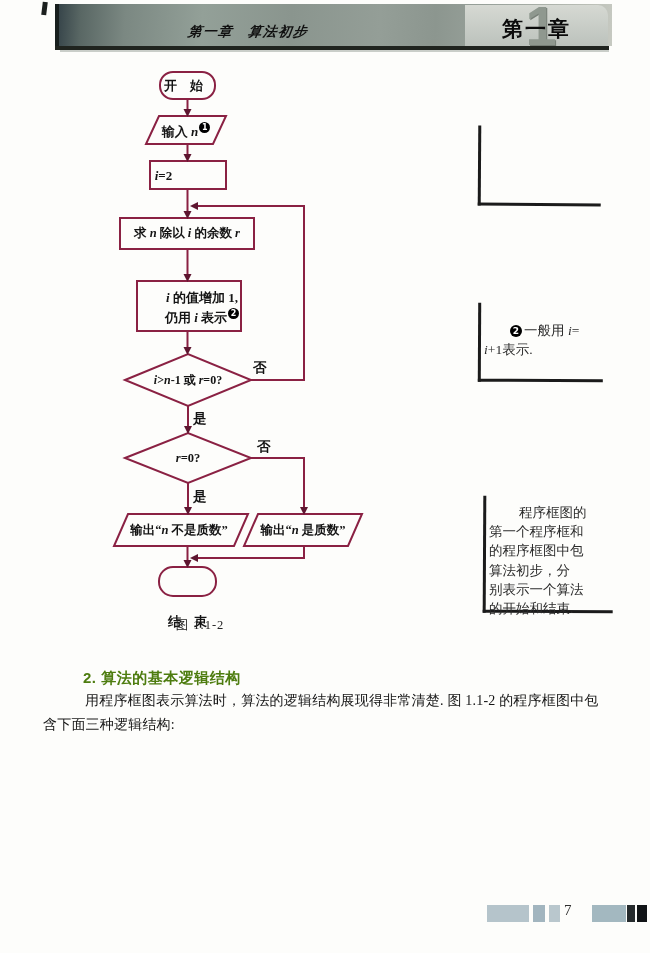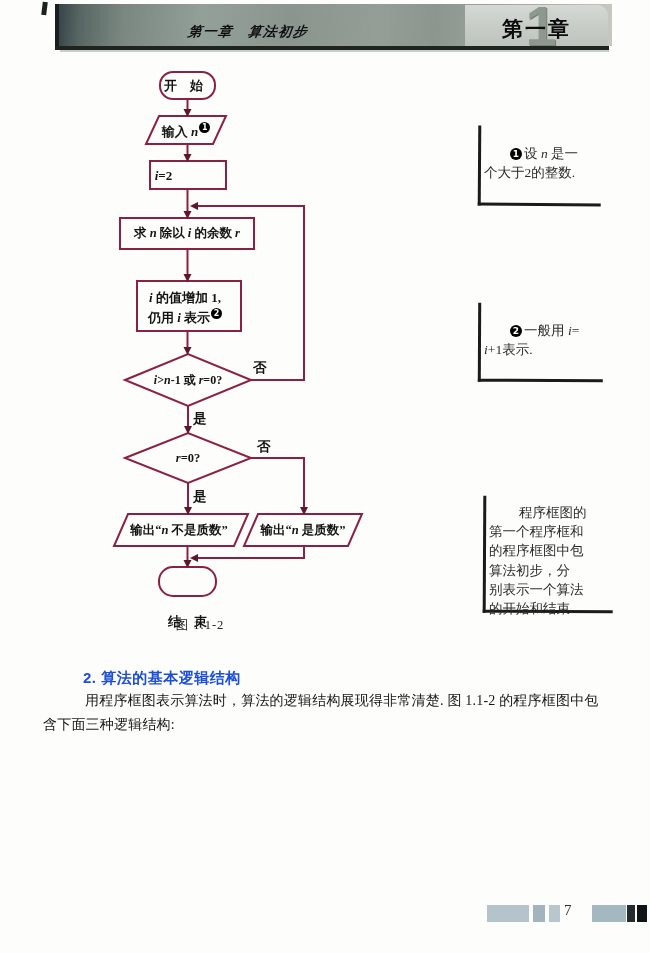--- a/index.html
+++ b/index.html
@@ -34,21 +34,21 @@
   .caption{font-size:12.5px;color:#222;letter-spacing:1px;text-align:center;}
 
   
   .bracket{border-left:3px solid #1b1b1b;border-bottom:3px solid #1b1b1b;}
   .note{font-size:13.5px;color:#2b2b2b;line-height:19px;white-space:nowrap;}
   .nmark{display:inline-block;width:12px;height:12px;border-radius:50%;background:#000;color:#fff;
     font-size:9px;line-height:12px;text-align:center;vertical-align:1px;font-weight:700;
     font-family:"DejaVu Sans","Liberation Sans",sans-serif;margin-right:2px;}
 
   
-  .body-head{font-family:"Liberation Sans","DejaVu Sans",sans-serif;font-weight:700;font-size:15px;color:#1d4ed8;letter-spacing:.5px;}
+  .body-head{font-family:"Liberation Sans","DejaVu Sans",sans-serif;font-weight:700;font-size:15px;color:#4d7c0f;letter-spacing:.5px;}
   .body-line{font-size:14px;color:#151515;letter-spacing:.2px;white-space:nowrap;}
 
   
   .fblock{top:905px;height:17px;}
   .pagenum{font-size:15px;color:#2e2e2e;font-family:"Liberation Serif",serif;}
 
   svg{display:block;}
 </style>
 </head>
 <body>
@@ -107,21 +107,21 @@
   </svg>
 
   <div class="abs ntext" style="left:160px;top:78px;width:47px;">开　始</div>
 
   <div class="abs ntext" style="left:146px;top:122px;width:80px;"><span>输入 </span><span class="var">n</span><span class="marker">1</span></div>
 
   <div class="abs ntext" style="left:133px;top:168px;width:61px;"><span class="var">i</span><span>=2</span></div>
 
   <div class="abs ntext" style="left:120px;top:226px;width:134px;font-size:12.5px;"><span>求 </span><span class="var">n</span><span> 除以 </span><span class="var">i</span><span> 的余数 </span><span class="var">r</span></div>
 
-  <div class="abs ntext" style="left:129px;top:288px;width:112px;line-height:20px;">
+  <div class="abs ntext" style="left:146px;top:288px;width:112px;line-height:20px;">
     <div><span class="var">i</span><span> 的值增加 1,</span></div>
     <div><span>仍用 </span><span class="var">i</span><span> 表示</span><span class="marker">2</span></div>
   </div>
 
   <div class="abs ntext" style="left:125px;top:373px;width:126px;font-size:12px;"><span class="var">i</span><span>&gt;</span><span class="var">n</span><span>-1 或 </span><span class="var">r</span><span>=0?</span></div>
 
   <div class="abs ntext" style="left:125px;top:451px;width:126px;font-size:12.5px;"><span class="var">r</span><span>=0?</span></div>
 
   <div class="abs ntext" style="left:112px;top:523px;width:134px;font-size:12.5px;"><span>输出“</span><span class="var">n</span><span> 不是质数”</span></div>
 
@@ -130,24 +130,20 @@
   <div class="abs ntext" style="left:159px;top:574px;width:57px;margin-top:40px;">结　束</div>
 
   <div class="abs branch" style="left:253px;top:359px;">否</div>
   <div class="abs branch" style="left:193px;top:410px;">是</div>
   <div class="abs branch" style="left:257px;top:438px;">否</div>
   <div class="abs branch" style="left:193px;top:488px;">是</div>
 
   <div class="abs caption" style="left:150px;top:617px;width:100px;">图 1.1-2</div>
 
   <div class="abs bracket" style="left:478px;top:126px;width:120px;height:77px;transform:rotate(.4deg);"></div>
-  <div class="abs note" style="left:484px;top:144px;width:116px;">
-    <div style="padding-left:26px;"><span class="nmark">1</span><span>设 </span><span class="var">n</span><span> 是一</span></div>
-    <div>个大于2的整数.</div>
-  </div>
 
   <div class="abs bracket" style="left:478px;top:303px;width:122px;height:76px;transform:rotate(.3deg);"></div>
   <div class="abs note" style="left:484px;top:321px;width:118px;">
     <div style="padding-left:26px;"><span class="nmark">2</span><span>一般用 </span><span class="var">i</span><span>=</span></div>
     <div><span class="var">i</span><span>+1表示.</span></div>
   </div>
 
   <div class="abs bracket" style="left:483px;top:496px;width:127px;height:114px;transform:rotate(.3deg);"></div>
   <div class="abs note" style="left:489px;top:503px;width:122px;line-height:19.2px;">
     <div style="padding-left:30px;">程序框图的</div>

